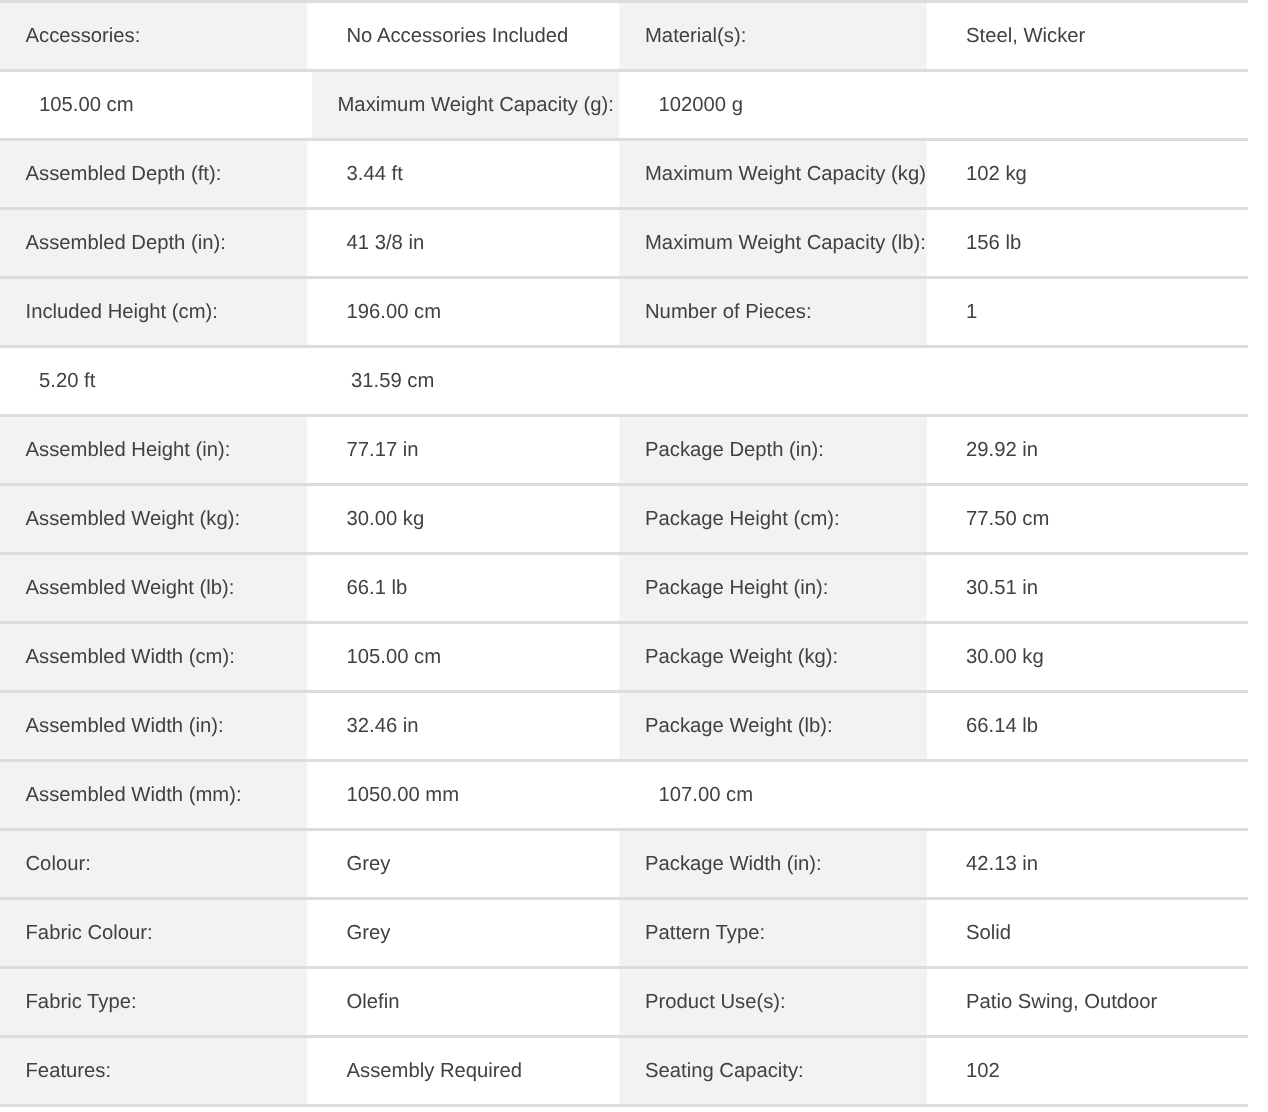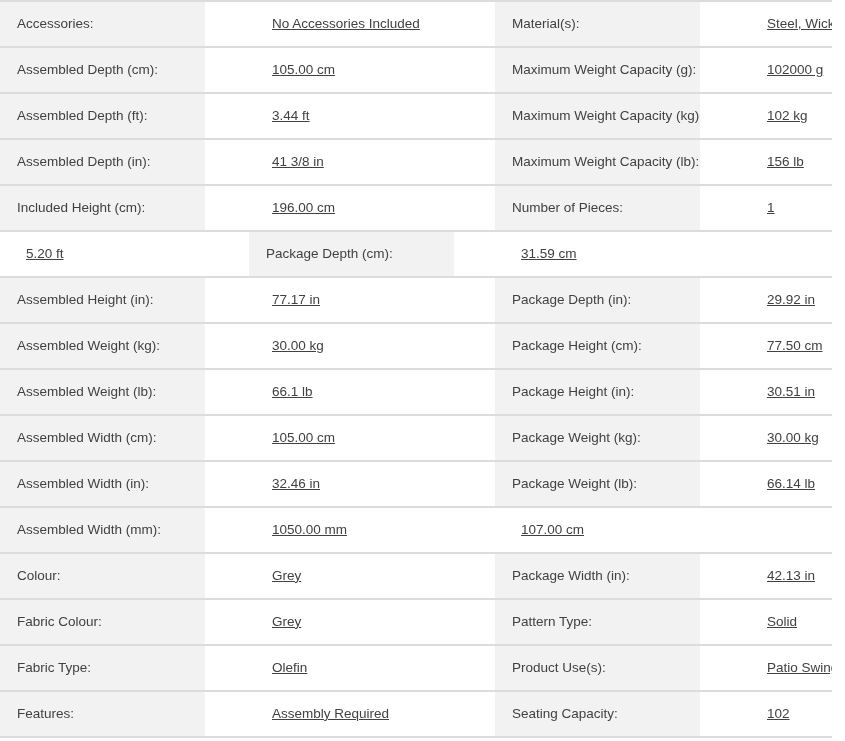--- a/index.html
+++ b/index.html
@@ -14,21 +14,20 @@
     font-family: "Liberation Sans", "DejaVu Sans", sans-serif;
   }
   .spec-table {
     width: 832px;
     border-top: 2px solid #dcdcdc;
     border-bottom: 2px solid #dcdcdc;
   }
   .spec-row {
     display: flex;
     height: 44px;
-    gap: 41px;
   }
   .spec-row:not(:last-child) {
     border-bottom: 2px solid #dcdcdc;
   }
   .cell {
     display: flex;
     align-items: center;
     box-sizing: border-box;
     font-size: 13.5px;
     line-height: 1.2;
@@ -39,41 +38,39 @@
   .label-cell {
     width: 205px;
     background: #f2f2f2;
     padding-left: 17px;
     padding-right: 8px;
   }
   .value-cell {
     background: #ffffff;
     padding-left: 26px;
     padding-right: 8px;
-    text-decoration: underline;
   }
   .value-left {
     width: 208px;
   }
   .value-right {
     flex: 1;
   }
 </style>
 </head>
 <body>
 
 <div class="spec-table">
     <div class="spec-row">
       <div class="cell label-cell">Accessories:</div>
       <div class="cell value-cell value-left">No Accessories Included</div>
       <div class="cell label-cell">Material(s):</div>
       <div class="cell value-cell value-right">Steel, Wicker</div>
     </div>
     <div class="spec-row">
-      <div class="cell label-cell">Assembled Depth (cm):</div>
       <div class="cell value-cell value-left">105.00 cm</div>
       <div class="cell label-cell">Maximum Weight Capacity (g):</div>
       <div class="cell value-cell value-right">102000 g</div>
     </div>
     <div class="spec-row">
       <div class="cell label-cell">Assembled Depth (ft):</div>
       <div class="cell value-cell value-left">3.44 ft</div>
       <div class="cell label-cell">Maximum Weight Capacity (kg):</div>
       <div class="cell value-cell value-right">102 kg</div>
     </div>
@@ -84,21 +81,20 @@
       <div class="cell value-cell value-right">156 lb</div>
     </div>
     <div class="spec-row">
       <div class="cell label-cell">Included Height (cm):</div>
       <div class="cell value-cell value-left">196.00 cm</div>
       <div class="cell label-cell">Number of Pieces:</div>
       <div class="cell value-cell value-right">1</div>
     </div>
     <div class="spec-row">
       <div class="cell value-cell value-left">5.20 ft</div>
-      <div class="cell label-cell">Package Depth (cm):</div>
       <div class="cell value-cell value-right">31.59 cm</div>
     </div>
     <div class="spec-row">
       <div class="cell label-cell">Assembled Height (in):</div>
       <div class="cell value-cell value-left">77.17 in</div>
       <div class="cell label-cell">Package Depth (in):</div>
       <div class="cell value-cell value-right">29.92 in</div>
     </div>
     <div class="spec-row">
       <div class="cell label-cell">Assembled Weight (kg):</div>

